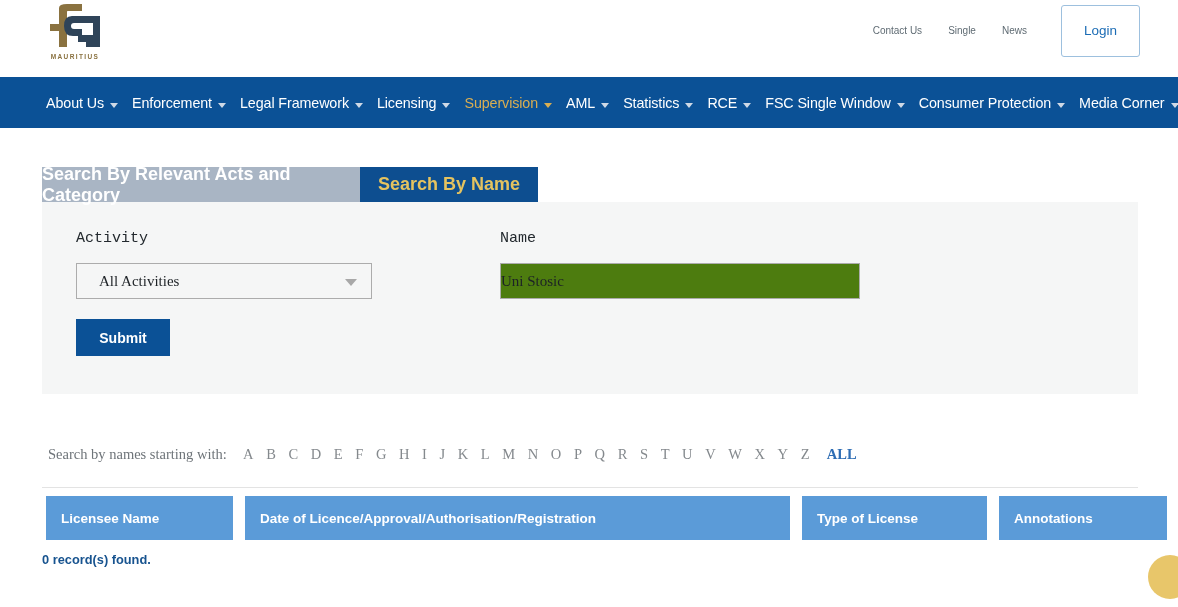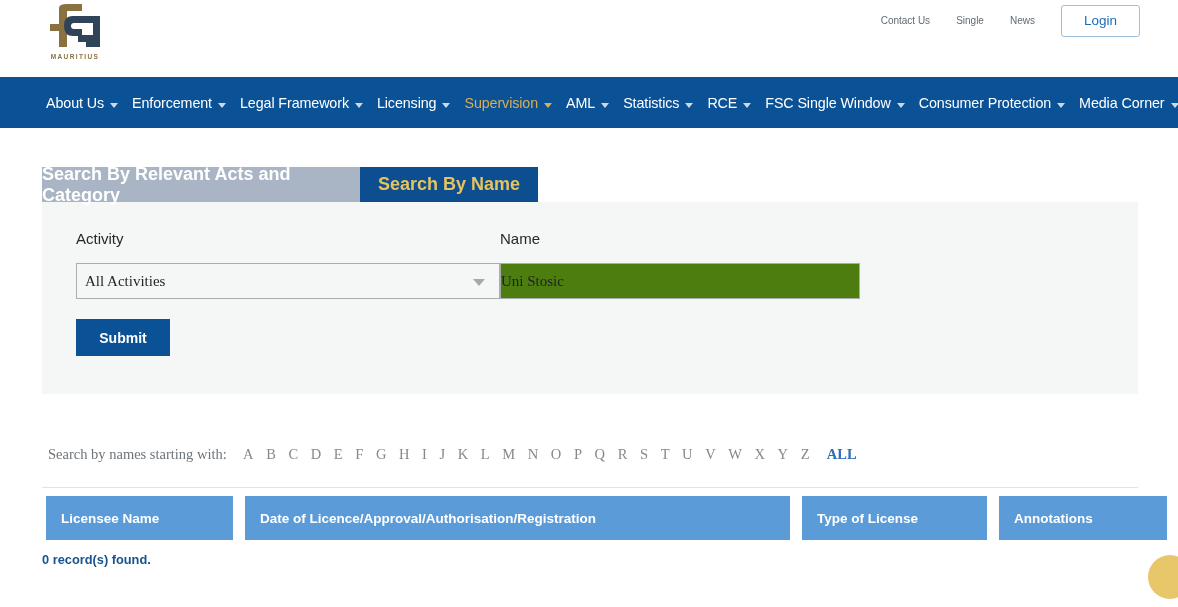--- a/index.html
+++ b/index.html
@@ -47,25 +47,26 @@
     align-items: center;
     gap: 26px;
   }
   .top-link {
     font-size: 10px;
     color: #5f6b73;
     text-decoration: none;
     white-space: nowrap;
   }
   .login-btn {
+    margin-left: 8px;
     border: 1px solid #9dc0de;
     border-radius: 3px;
     color: #1b6cb5;
     font-size: 13.5px;
-    padding: 8px 22px;
+    padding: 18px 22px;
     background: #ffffff;
     line-height: 1;
     cursor: pointer;
     white-space: nowrap;
   }
 
   
   .main-nav {
     height: 51px;
     background: #0b5196;
@@ -134,35 +135,35 @@
     background: #f5f6f6;
     padding: 28px 34px 0 34px;
   }
   .fields-row {
     display: flex;
   }
   .field-col-activity { width: 392px; }
   .field-col-name { margin-left: 32px; width: 360px; }
 
   .field-label {
-    font-family: Liberation Sans, sans-serif;
+    font-family: Liberation Mono, monospace;
     font-size: 15px;
     color: #23292e;
     margin-bottom: 16px;
   }
 
   .select-box {
     position: relative;
-    width: 424px;
+    width: 296px;
     height: 36px;
     background: #f5f6f6;
     border: 1px solid #acacac;
     display: flex;
     align-items: center;
-    padding-left: 8px;
+    padding-left: 22px;
     font-family: "Liberation Serif", serif;
     font-size: 15px;
     color: #1d2226;
     cursor: pointer;
   }
   .select-caret {
     position: absolute;
     right: 14px;
     top: 15px;
     width: 0; height: 0;

